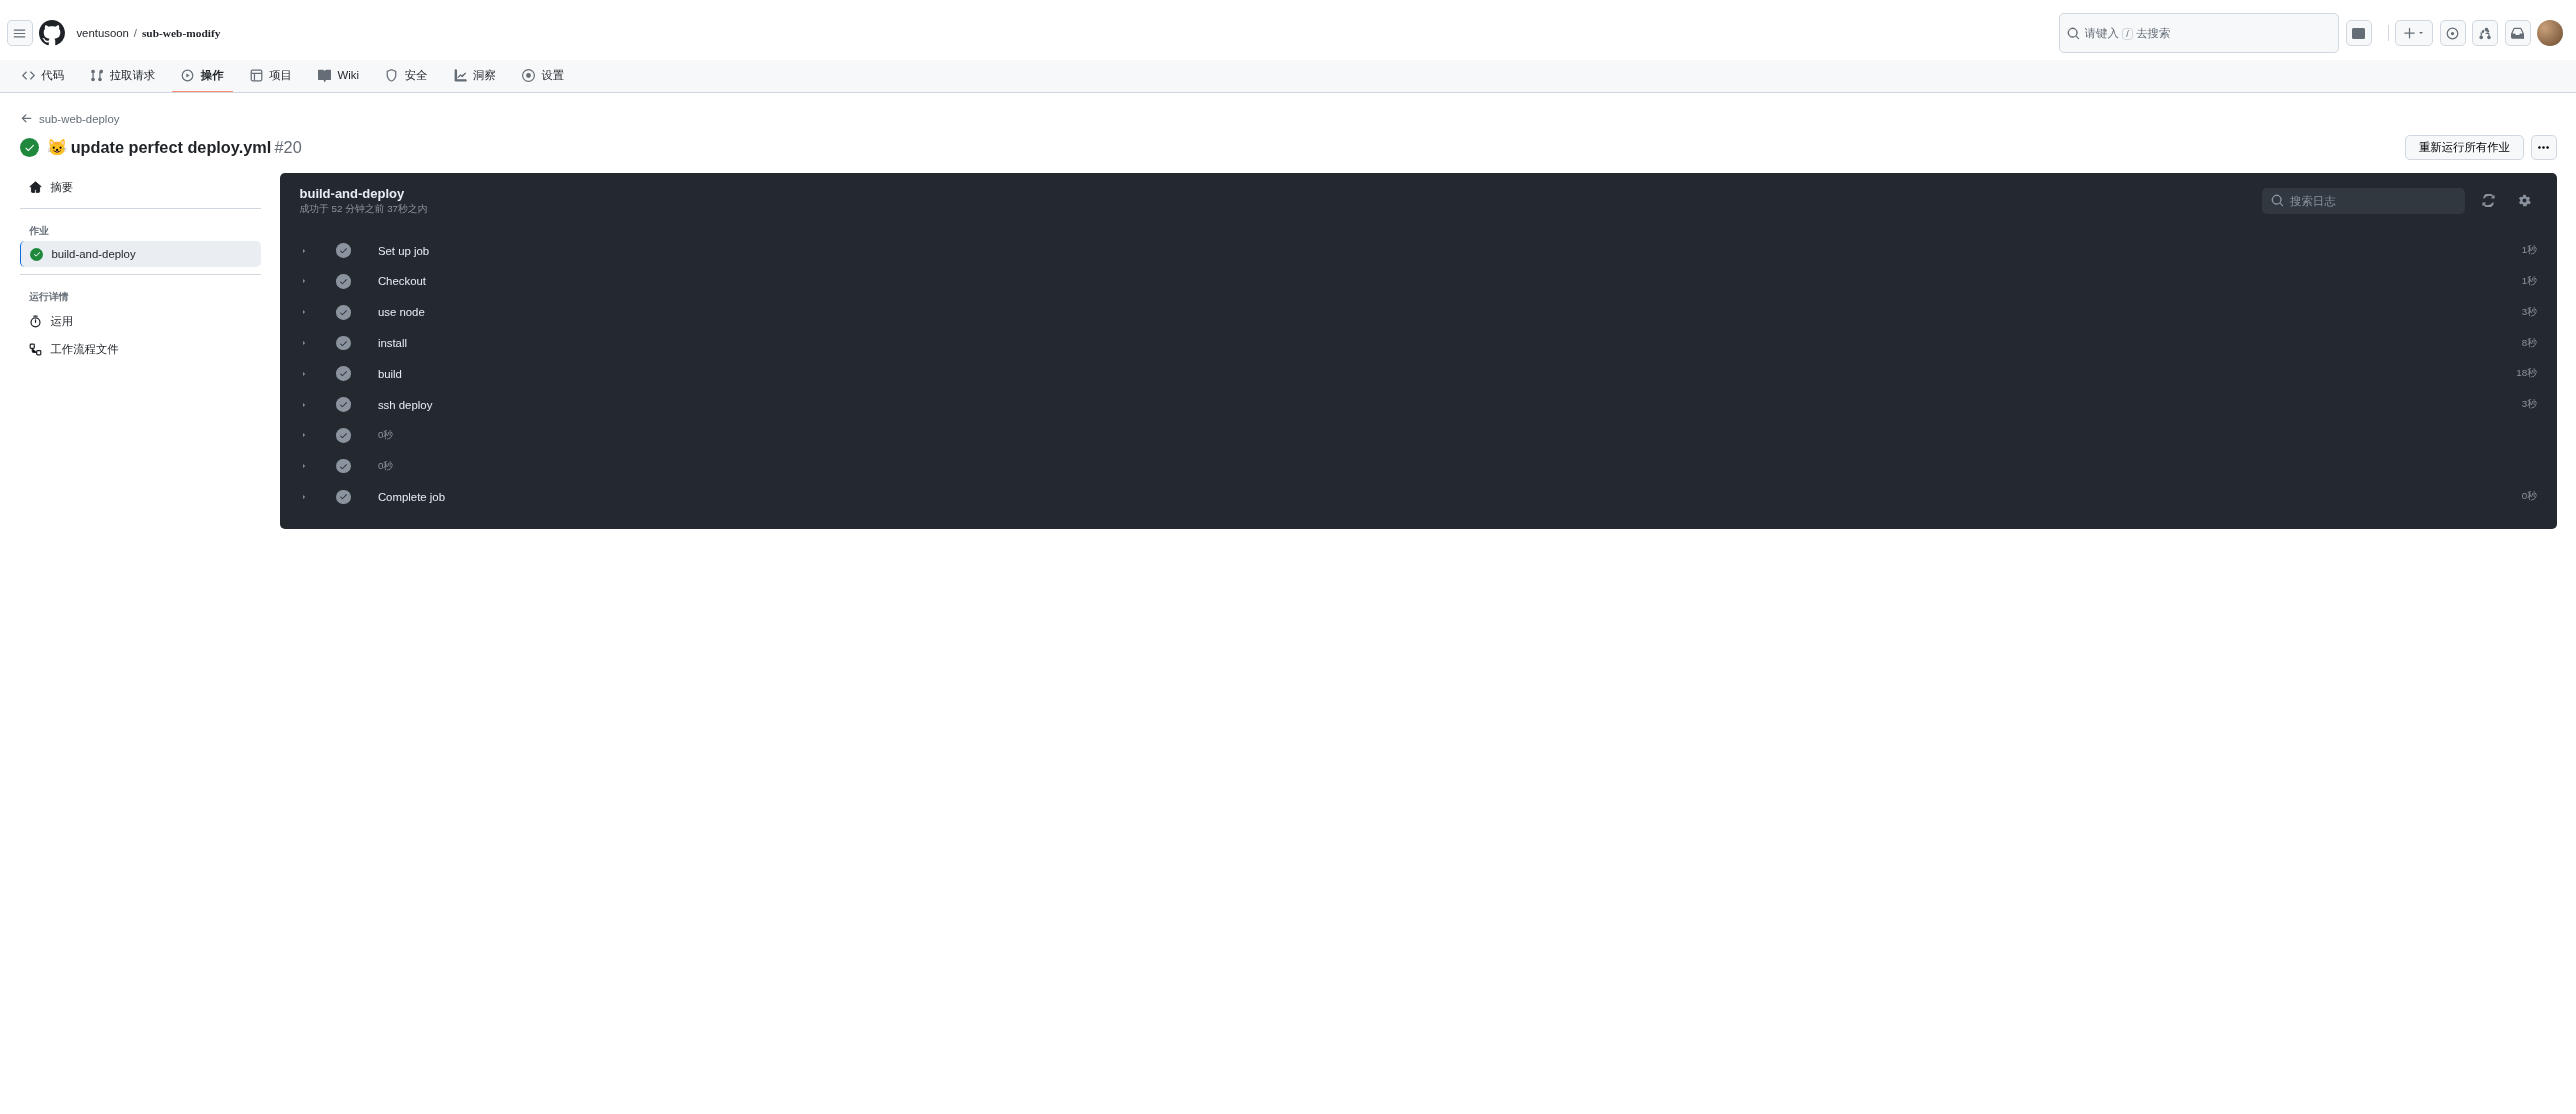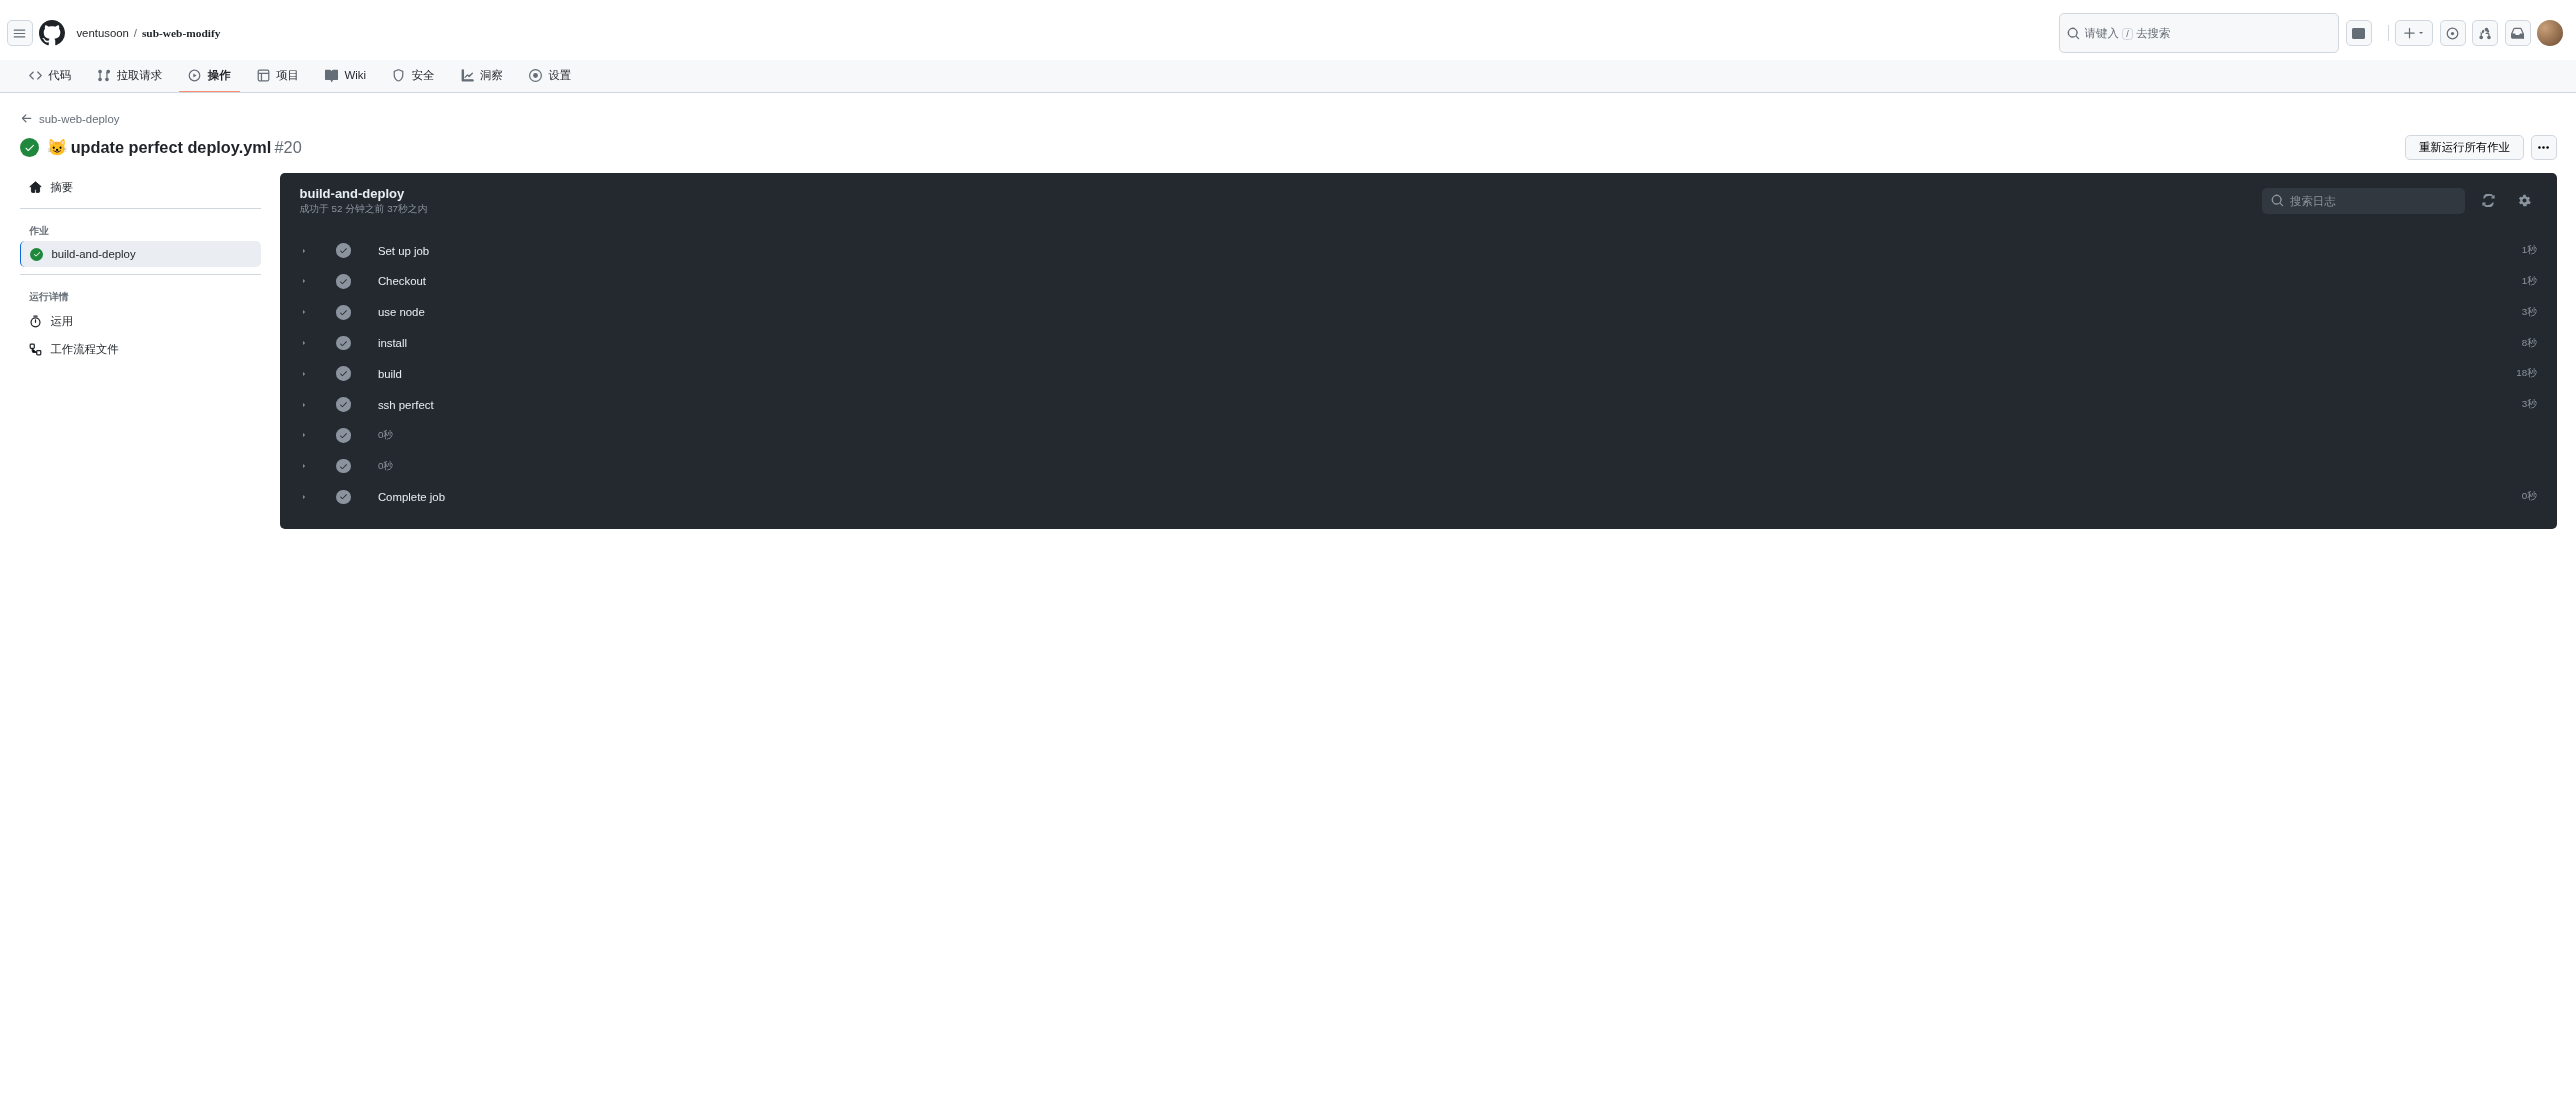--- a/index.html
+++ b/index.html
@@ -16,21 +16,21 @@
 .spacer { flex: 1; }
 .searchbox { display: flex; align-items: center; gap: 4.9px; border: 0.8px solid #d0d7de; border-radius: 4.9px; padding: 0 6.5px; height: 40px; width: 280px; color: #656d76; background: #f6f8fa; cursor: text;}
 .searchbox .kbd { border: 0.8px solid #d0d7de; border-radius: 3.3px; font-size: 9px; padding: 0 3.3px; color: #656d76; line-height: 13px;}
 .searchbox .txt { flex:1; font-size: 11.4px; white-space: nowrap; overflow:hidden;}
 .header-actions { display: flex; align-items: center; gap: 6.5px; margin-left: 9.8px;}
 .divider-v { width: 0.8px; height: 16.3px; background: #d0d7de; }
 .avatar { width: 26px; height: 26px; border-radius: 50%; background: radial-gradient(circle at 30% 30%, #c9a07a, #6b4a2e); cursor:pointer;}
 .plus-btn { display:flex; align-items:center; gap:1.6px; padding:0 6.5px; height:26px; border:0.8px solid #d0d7de; border-radius:4.9px; background:#f6f8fa; cursor:pointer; color:#656d76;}
 
 
-.repo-nav { display: flex; align-items: center; gap: 6.5px; padding: 0 19px; border-bottom: 0.8px solid #d0d7de; background: #f6f8fa; overflow-x:auto;}
+.repo-nav { display: flex; align-items: center; gap: 6.5px; padding: 0 12px; border-bottom: 0.8px solid #d0d7de; background: #f6f8fa; overflow-x:auto;}
 .repo-tab { display: flex; align-items: center; gap: 6.5px; padding: 8.1px 9.8px; border-bottom: 1.6px solid transparent; color: #1f2328; cursor: pointer; font-size: 11.4px; white-space:nowrap;}
 .repo-tab.active { border-bottom-color: #fd8c73; font-weight: 600; }
 .repo-tab svg { color: #656d76; }
 
 
 .page { padding: 13px 19.5px 19.5px 19.5px; }
 .backlink { display: flex; align-items: center; gap: 6.5px; color: #656d76; padding: 6.5px 0; font-size:11.4px; cursor:pointer;}
 .run-header { display: flex; align-items: center; gap: 8.1px; padding: 3.3px 0 13px 0;}
 .run-title-line { display:flex; align-items:center; gap: 8.1px; flex:1;}
 .status-badge { width: 19.5px; height: 19.5px; border-radius: 50%; background: #1f883d; display: flex; align-items: center; justify-content: center; color: #fff; flex-shrink:0;}
@@ -353,21 +353,21 @@
     <span class="chevron">
       <svg width="8.1" height="8.1" viewBox="0 0 16 16">
                 <path fill="currentColor" d="M6 4l4 4-4 4z"></path>
               </svg>
     </span>
     <span class="step-check">
       <svg width="9" height="9" viewBox="0 0 16 16">
                 <path fill="currentColor" d="M13.78 4.22a.75.75 0 010 1.06l-7.25 7.25a.75.75 0 01-1.06 0L2.22 9.28a.75.75 0 011.06-1.06l2.72 2.72 6.72-6.72a.75.75 0 011.06 0z"></path>
               </svg>
     </span>
-    <span class="step-name">ssh perfect</span>
+    <span class="step-name">ssh deploy</span>
     <span class="step-dur">3秒</span>
           </div>
           <div class="step-row">
     <span class="chevron">
       <svg width="8.1" height="8.1" viewBox="0 0 16 16">
                 <path fill="currentColor" d="M6 4l4 4-4 4z"></path>
               </svg>
     </span>
     <span class="step-check">
       <svg width="9" height="9" viewBox="0 0 16 16">

